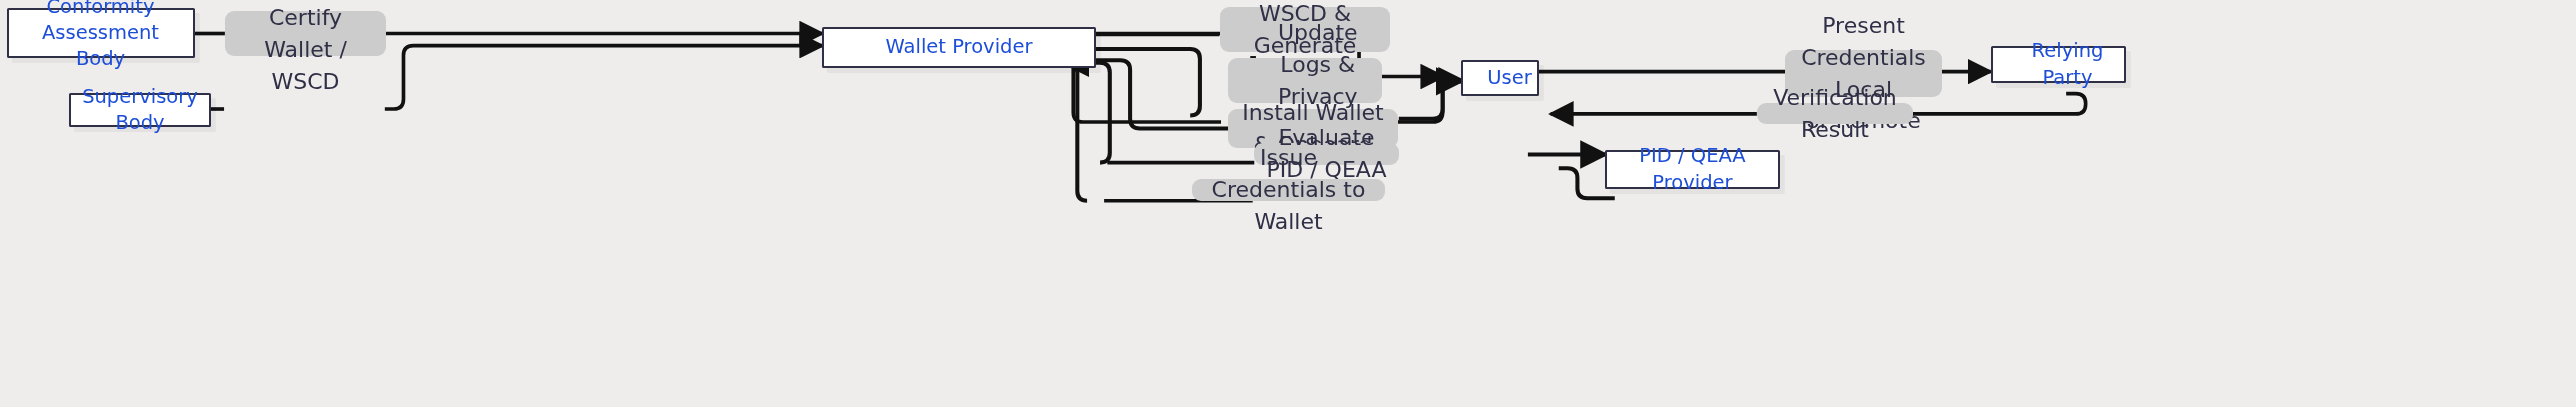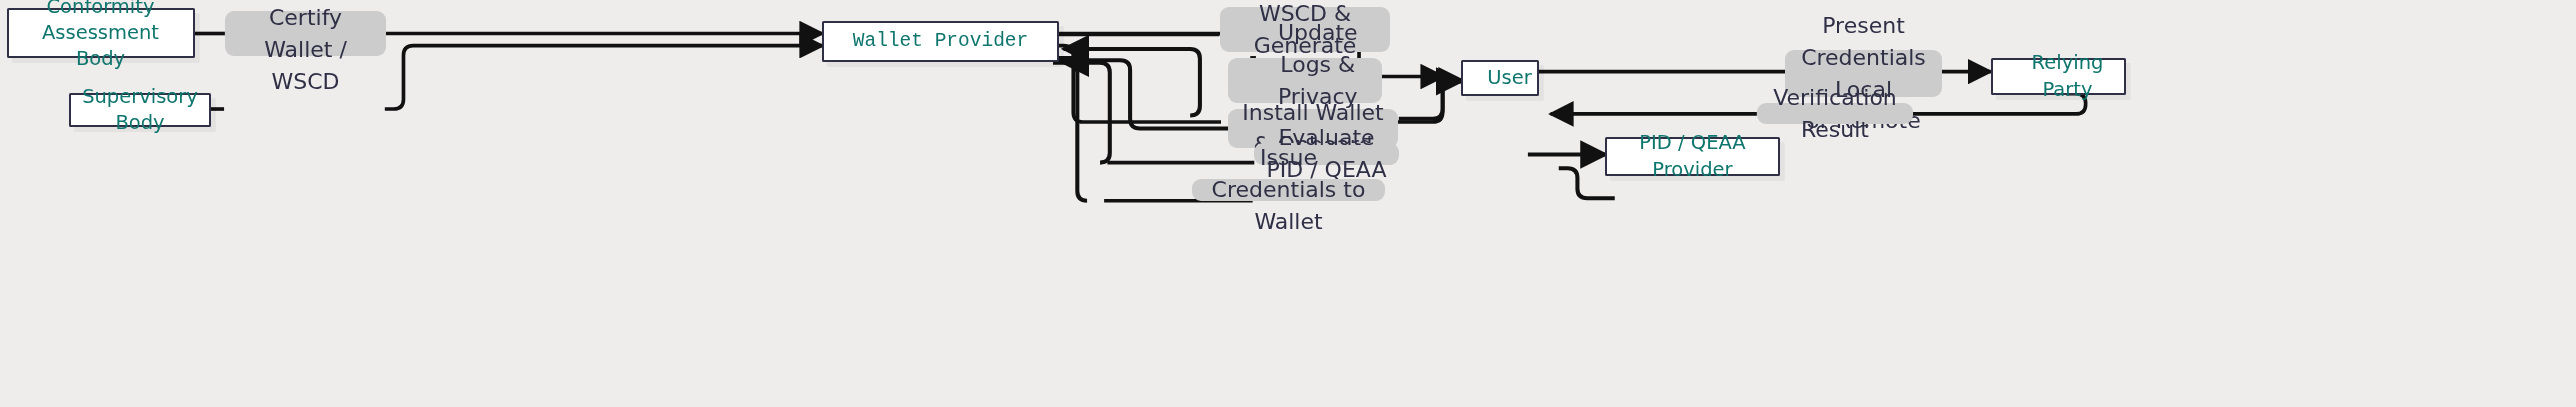--- a/index.html
+++ b/index.html
@@ -28,21 +28,21 @@
   .node {
     position: absolute;
     box-sizing: border-box;
     background: #ffffff;
     border: 2.4px solid #2f2f46;
     border-radius: 1.6px;
     display: flex;
     align-items: center;
     justify-content: center;
     text-align: center;
-    color: #0f766e;
+    color: #1d4ed8;
     font-size: 19.5px;
     line-height: 1.35;
     font-family: "DejaVu Sans", sans-serif;
     padding: 3.2px 8px;
     box-shadow: 4.9px 4.9px 0 rgba(0,0,0,0.045);
   }
   .edge-label {
     position: absolute;
     box-sizing: border-box;
     background: #cccccc;
@@ -127,33 +127,33 @@
 
   <div class="node" style="left:6.5px; top:8px; width:188px; height:50px;">
     <span>Conformity Assessment
 Body</span>
   </div>
 
   <div class="node" style="left:69px; top:93px; width:142px; height:34px;">
     <span>Supervisory Body</span>
   </div>
 
-  <div class="node" style="left:822px; top:21px; width:237px; height:41px;font-family:Liberation Mono, monospace;">
+  <div class="node" style="left:822px; top:27px; width:274px; height:41px;">
     <span>Wallet Provider</span>
   </div>
 
   <div class="node" style="left:1461px; top:60px; width:78px; height:36px;padding-left:27px;">
     <span>User</span>
   </div>
 
-  <div class="node" style="left:1991px; top:58px; width:135px; height:37px;padding-left:26px;">
+  <div class="node" style="left:1991px; top:46px; width:135px; height:37px;padding-left:26px;">
     <span>Relying Party</span>
   </div>
 
-  <div class="node" style="left:1605px; top:137px; width:175px; height:39px;">
+  <div class="node" style="left:1605px; top:150px; width:175px; height:39px;">
     <span>PID / QEAA Provider</span>
   </div>
 
   <div class="edge-label" style="left:225px; top:11.4px; width:161px; height:45px;">
     <span>Evaluate &amp; Certify Wallet /
 WSCD</span>
   </div>
 
 
   <div class="edge-label" style="left:1220px; top:7.3px; width:170px; height:45px;">

